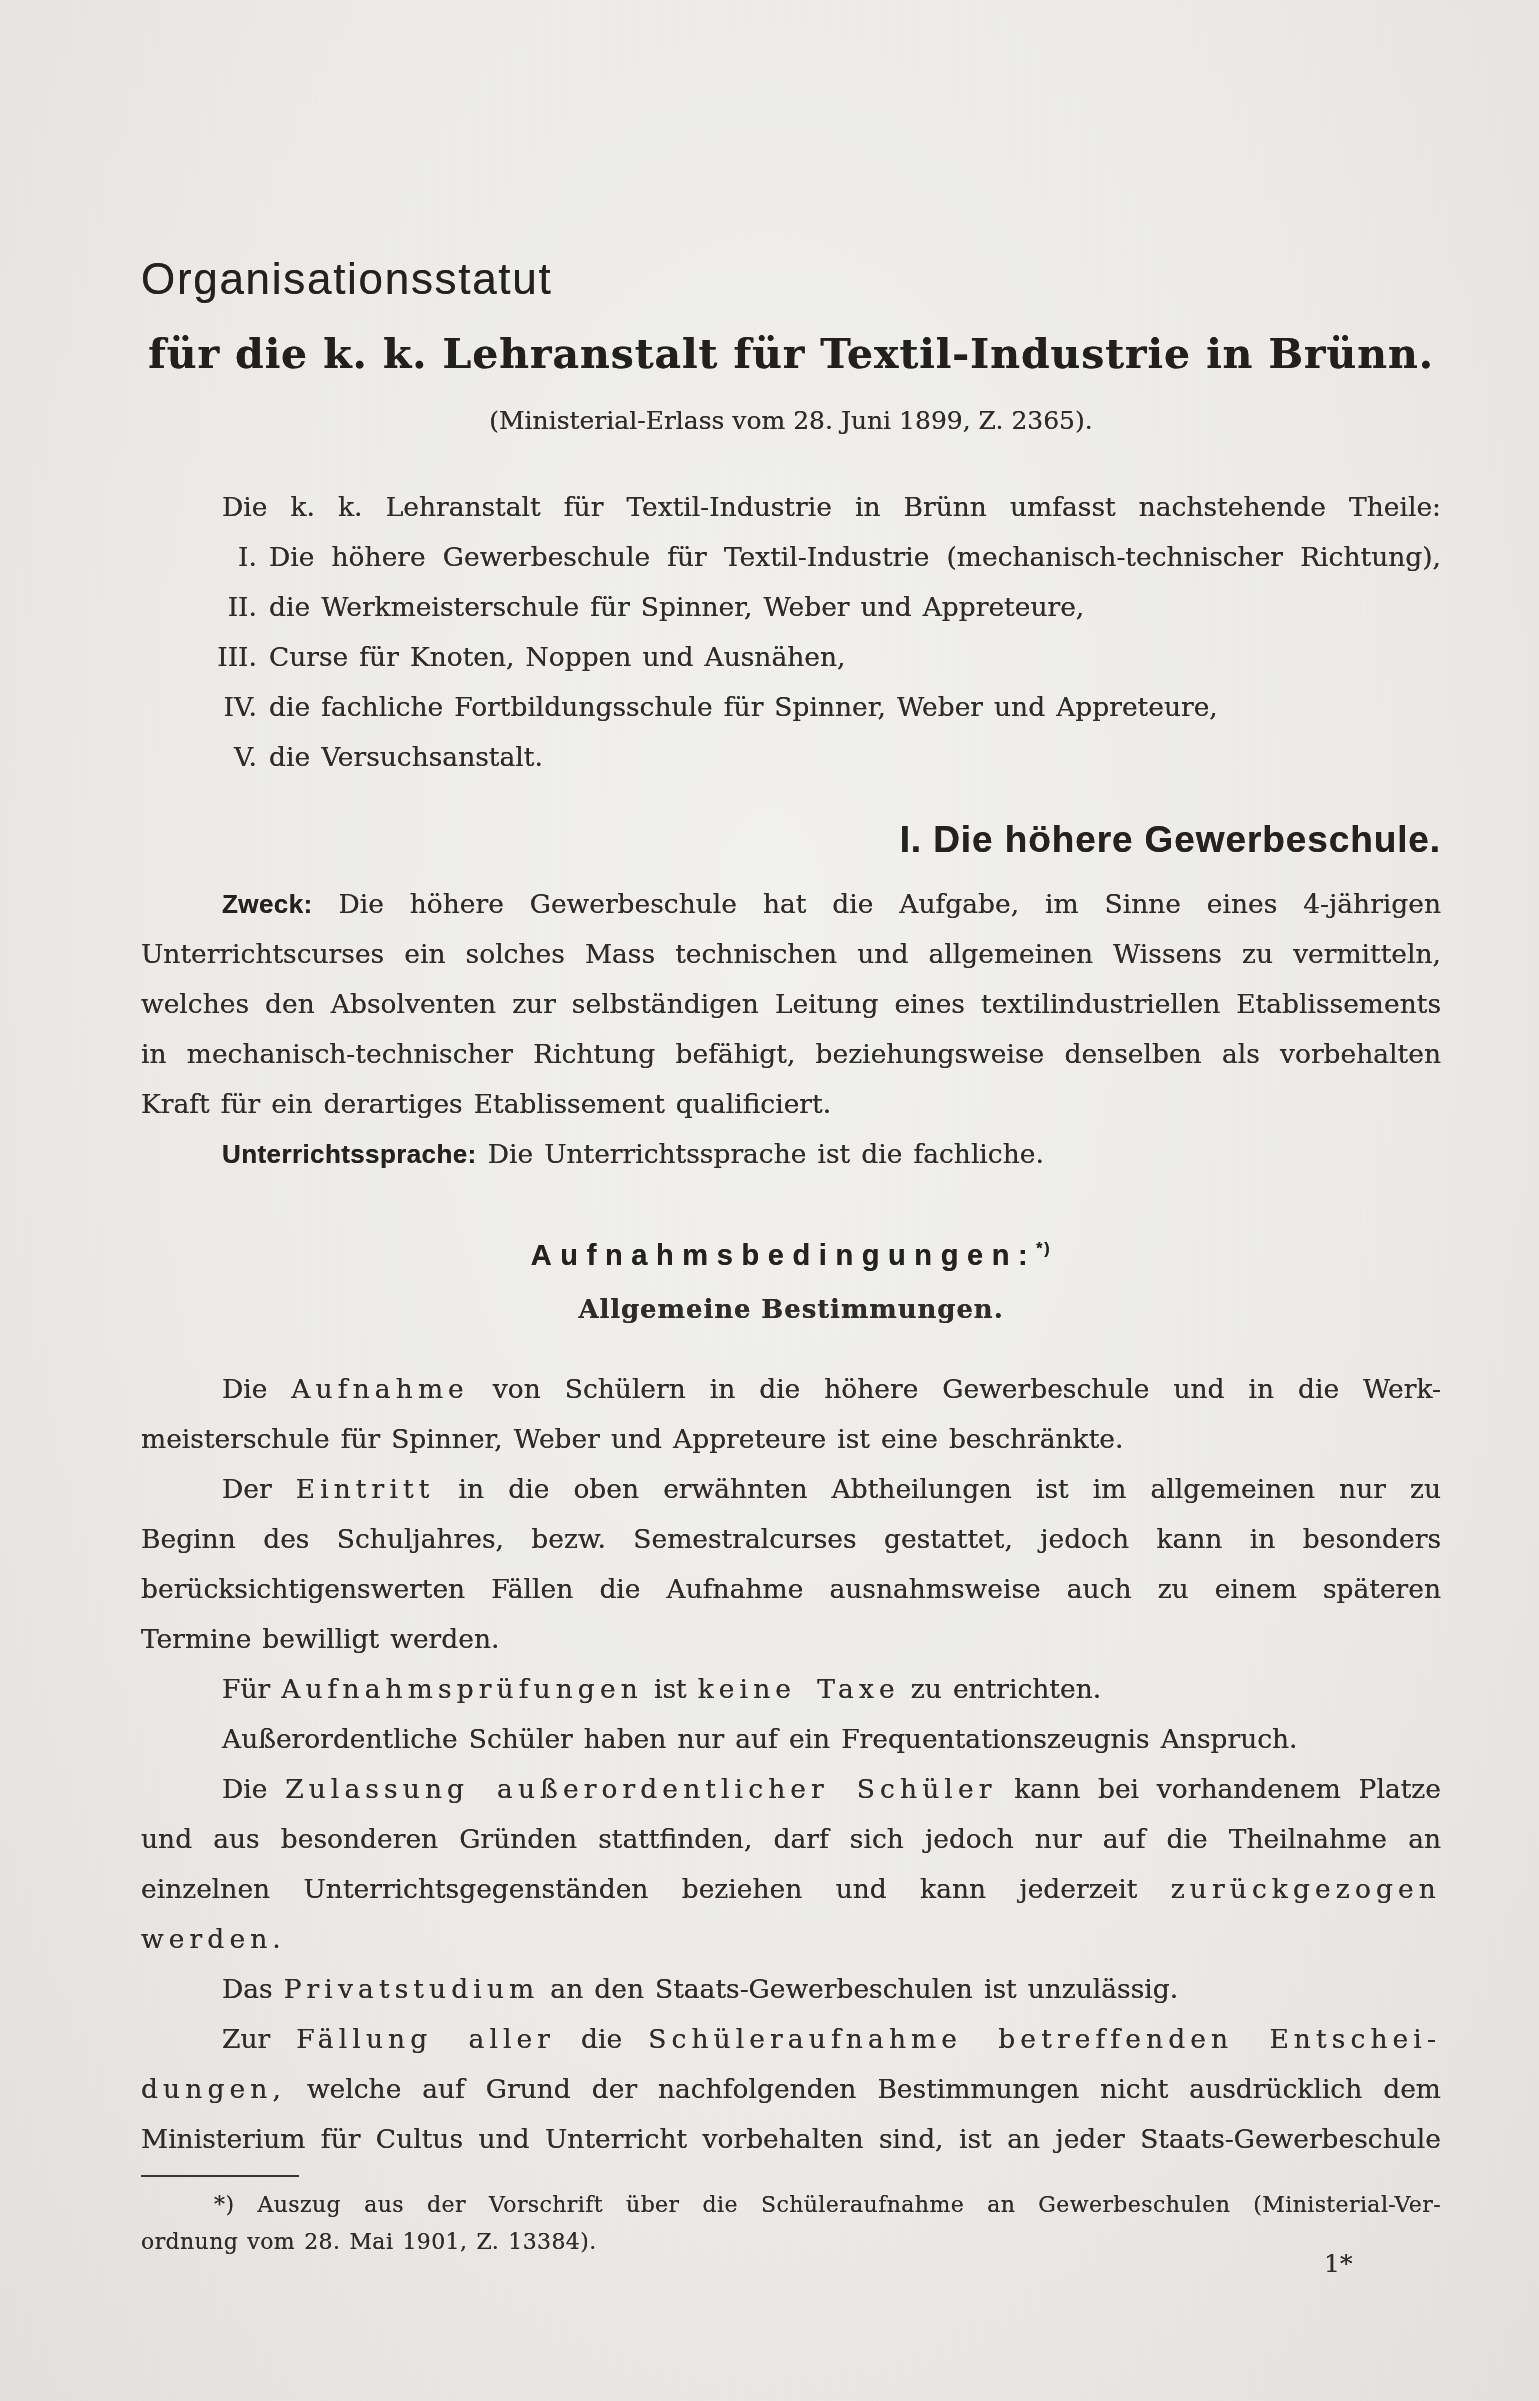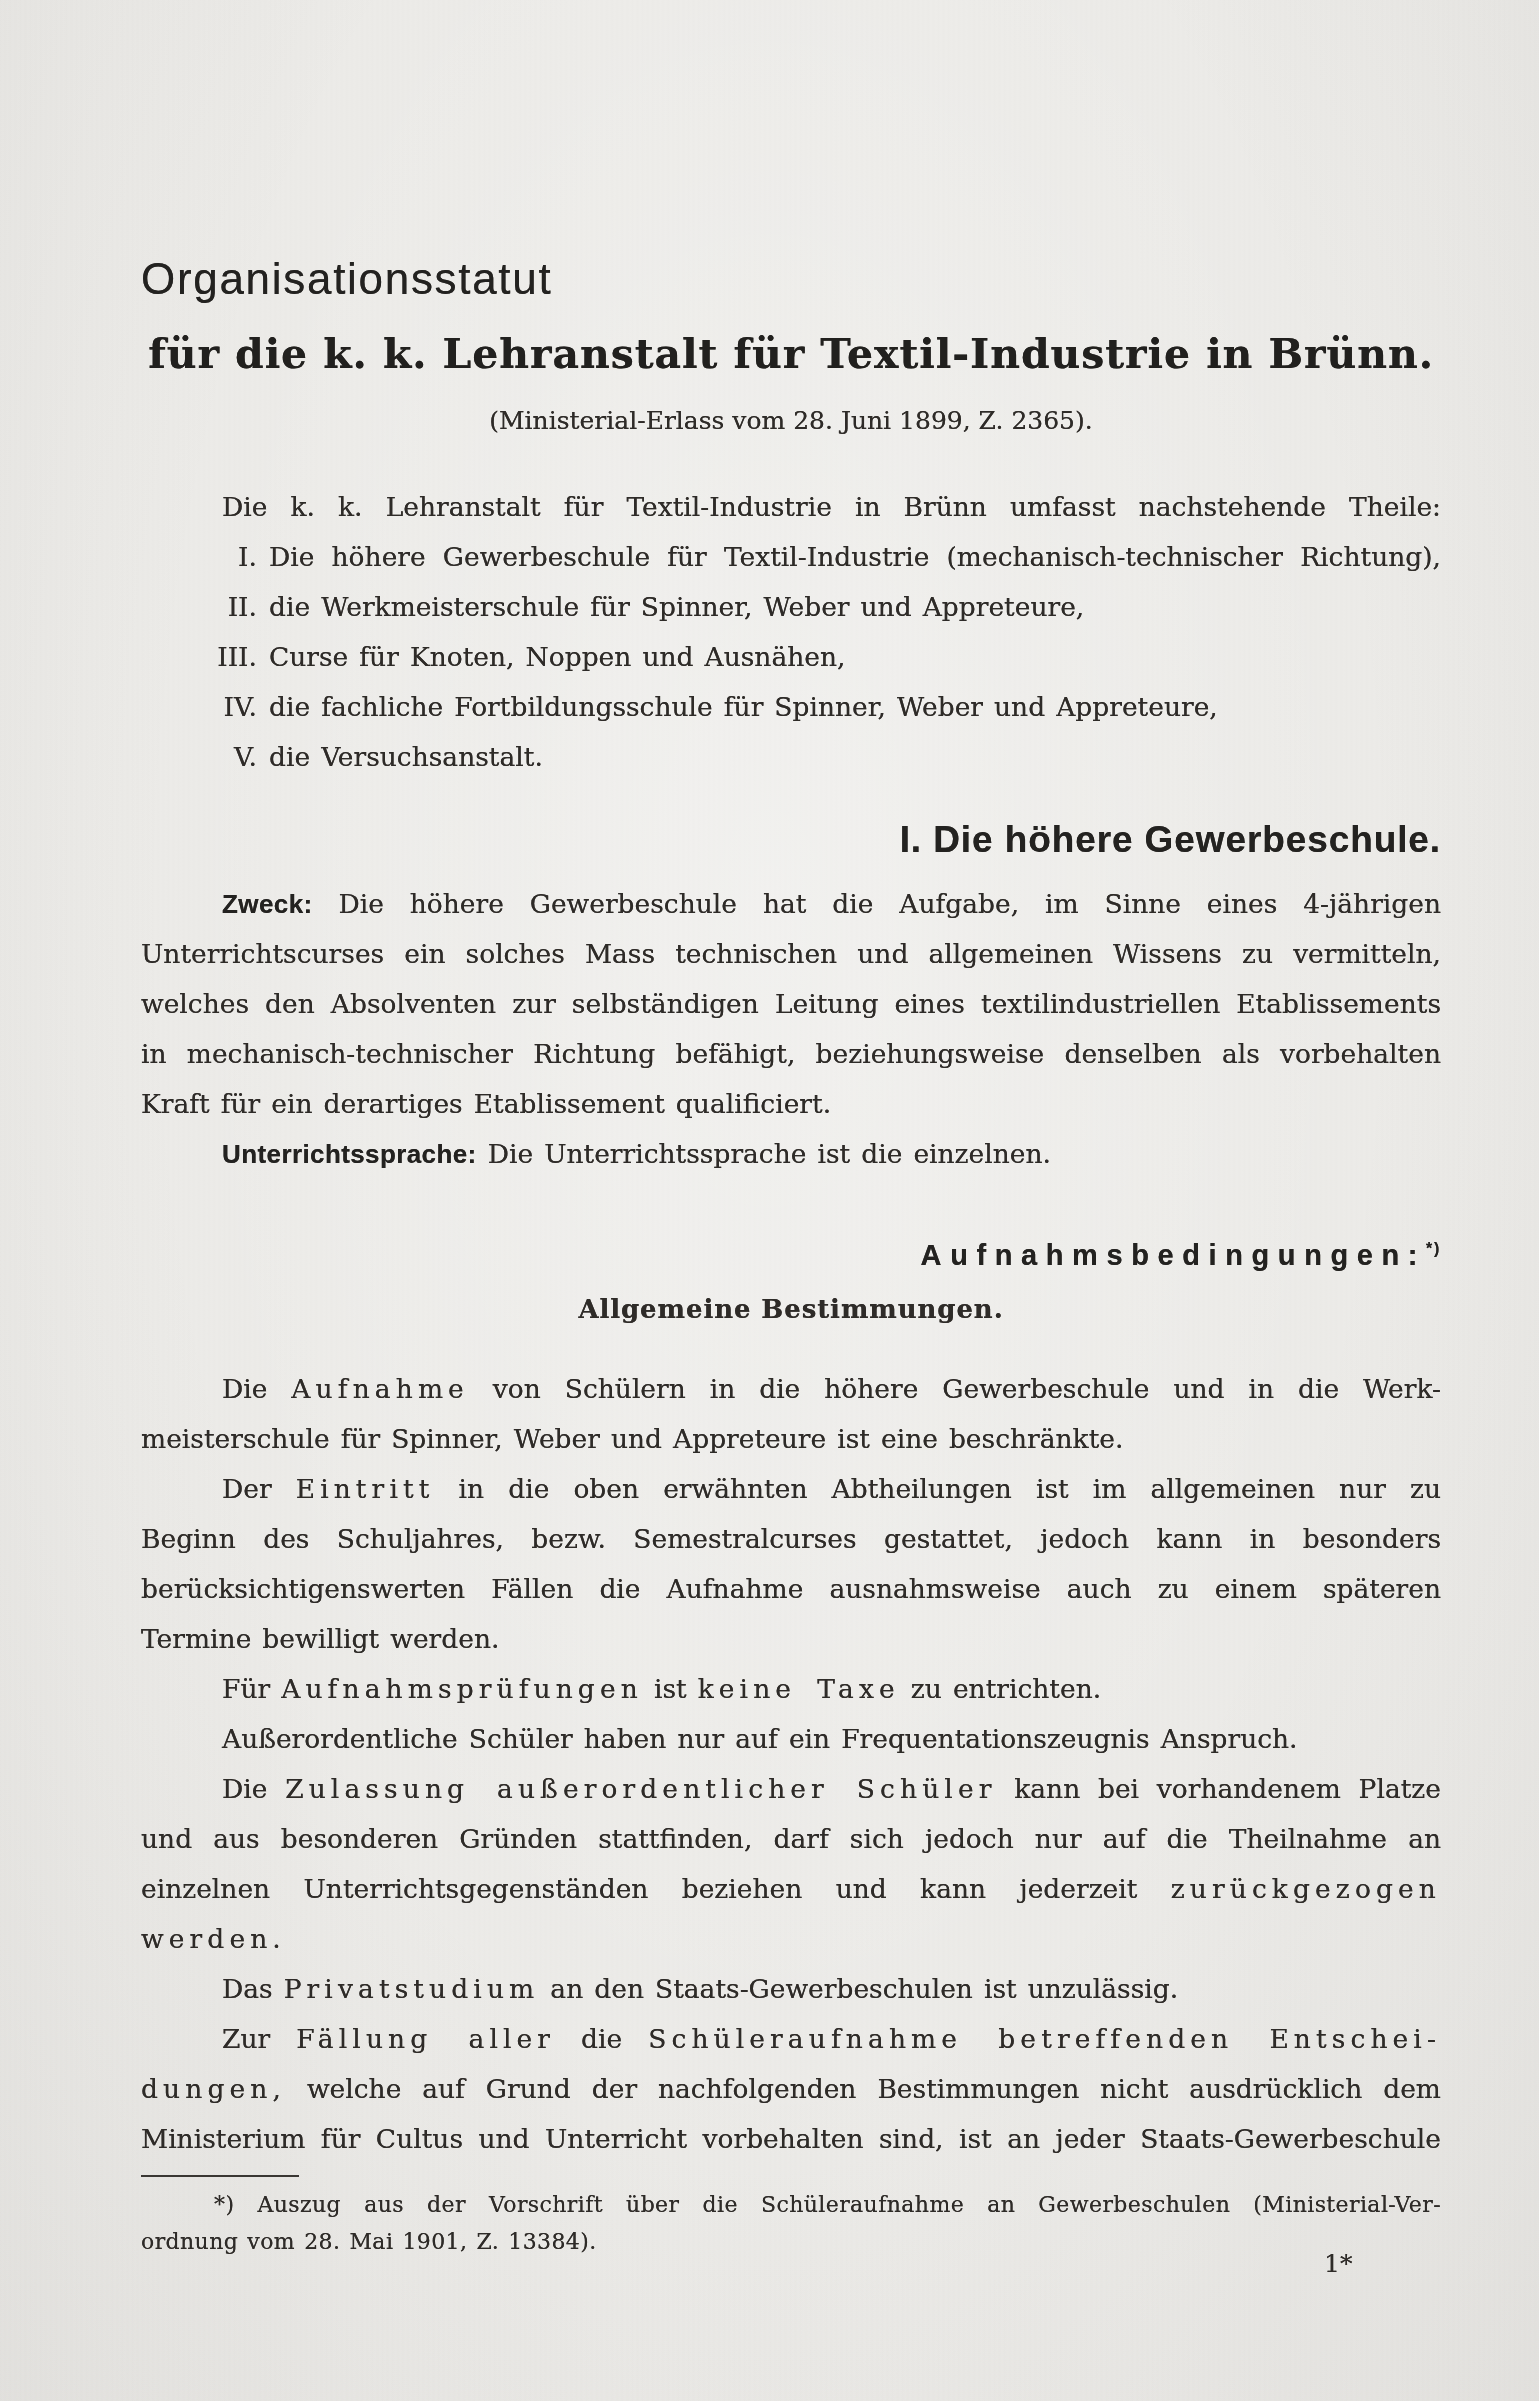--- a/index.html
+++ b/index.html
@@ -71,21 +71,21 @@
     font-weight:700;
     font-size:37px; line-height:44px;
     letter-spacing:0.9px;
     color:#232220;
   }
 
   .zweck-block { margin-top:17px; }
 
   .admission-heading {
     margin-top:48px;
-    text-align:right;
+    text-align:center;
     font-family:"Liberation Sans","DejaVu Sans",sans-serif;
     font-weight:700;
     font-size:29px; line-height:43px;
     letter-spacing:8.6px;
     color:#232220;
   }
   .admission-heading .sup { vertical-align:super; font-size:0.55em; letter-spacing:1.7px; }
   .admission-subheading {
     margin-top:13.7px;
     text-align:center;
@@ -154,21 +154,21 @@
 
     <div class="zweck-block">
         <div class="para">
           <div class="line fill ind"><span class="lead">Zweck:</span><span> Die höhere Gewerbeschule hat die Aufgabe, im Sinne eines 4-jährigen</span></div>
           <div class="line fill"><span>Unterrichtscurses ein solches Mass technischen und allgemeinen Wissens zu vermitteln,</span></div>
           <div class="line fill"><span>welches den Absolventen zur selbständigen Leitung eines textilindustriellen Etablissements</span></div>
           <div class="line fill"><span>in mechanisch-technischer Richtung befähigt, beziehungsweise denselben als vorbehalten</span></div>
           <div class="line"><span>Kraft für ein derartiges Etablissement qualificiert.</span></div>
         </div>
         <div class="para">
-          <div class="line ind"><span class="lead">Unterrichtssprache:</span><span> Die Unterrichtssprache ist die einzelnen.</span></div>
+          <div class="line ind"><span class="lead">Unterrichtssprache:</span><span> Die Unterrichtssprache ist die fachliche.</span></div>
         </div>
       </div>
 
     <div class="admission-heading"><span>Aufnahmsbedingungen:</span><span class="sup">*)</span></div>
 
     <div class="admission-subheading">Allgemeine Bestimmungen.</div>
 
     <div class="main-block">
         <div class="para">
           <div class="line fill ind"><span>Die </span><span class="sp">Aufnahme</span><span> von Schülern in die höhere Gewerbeschule und in die Werk-</span></div>

